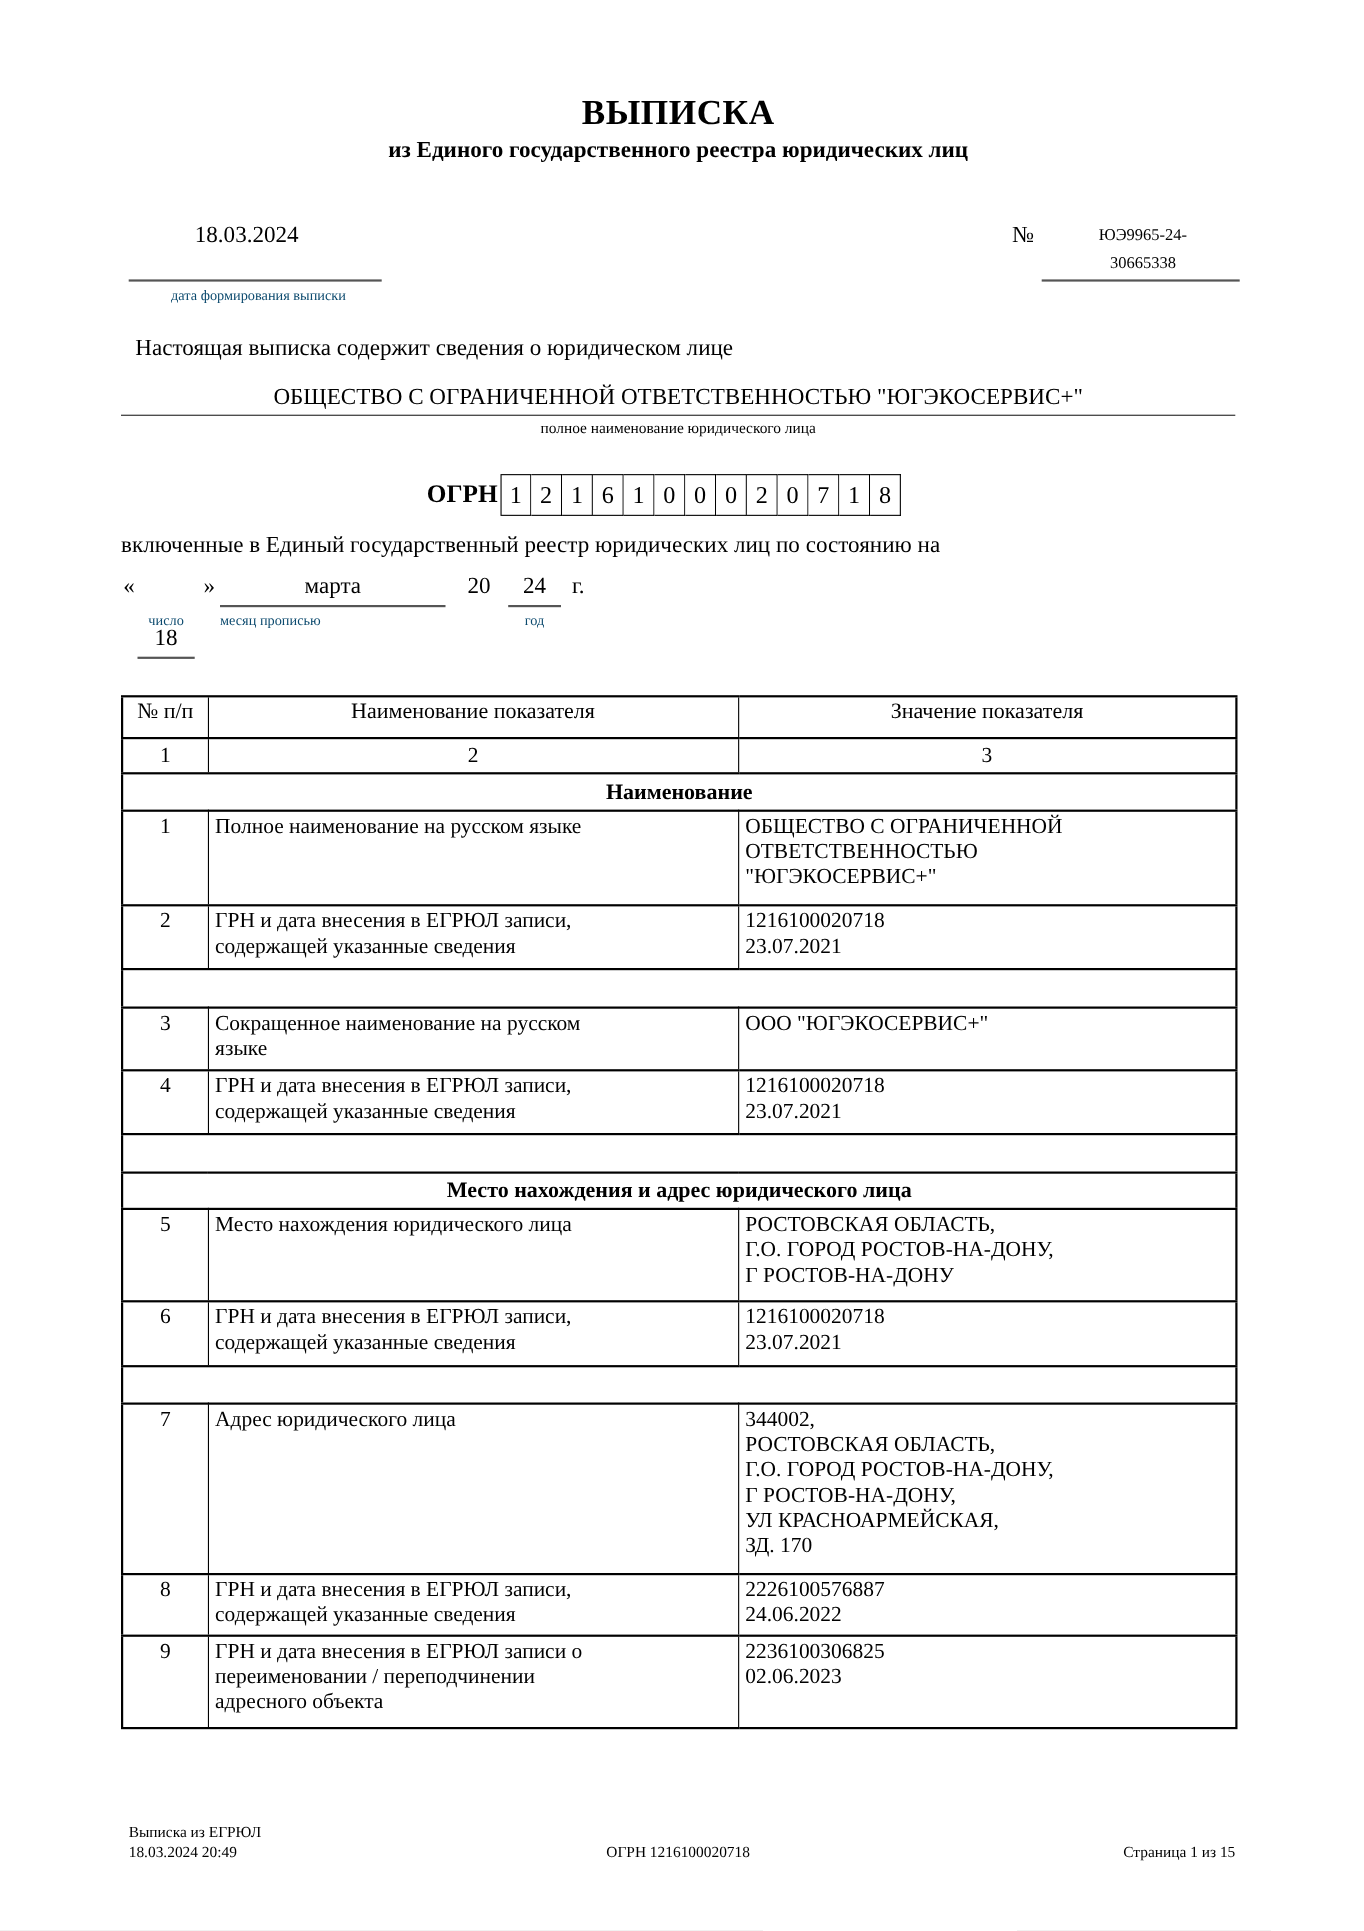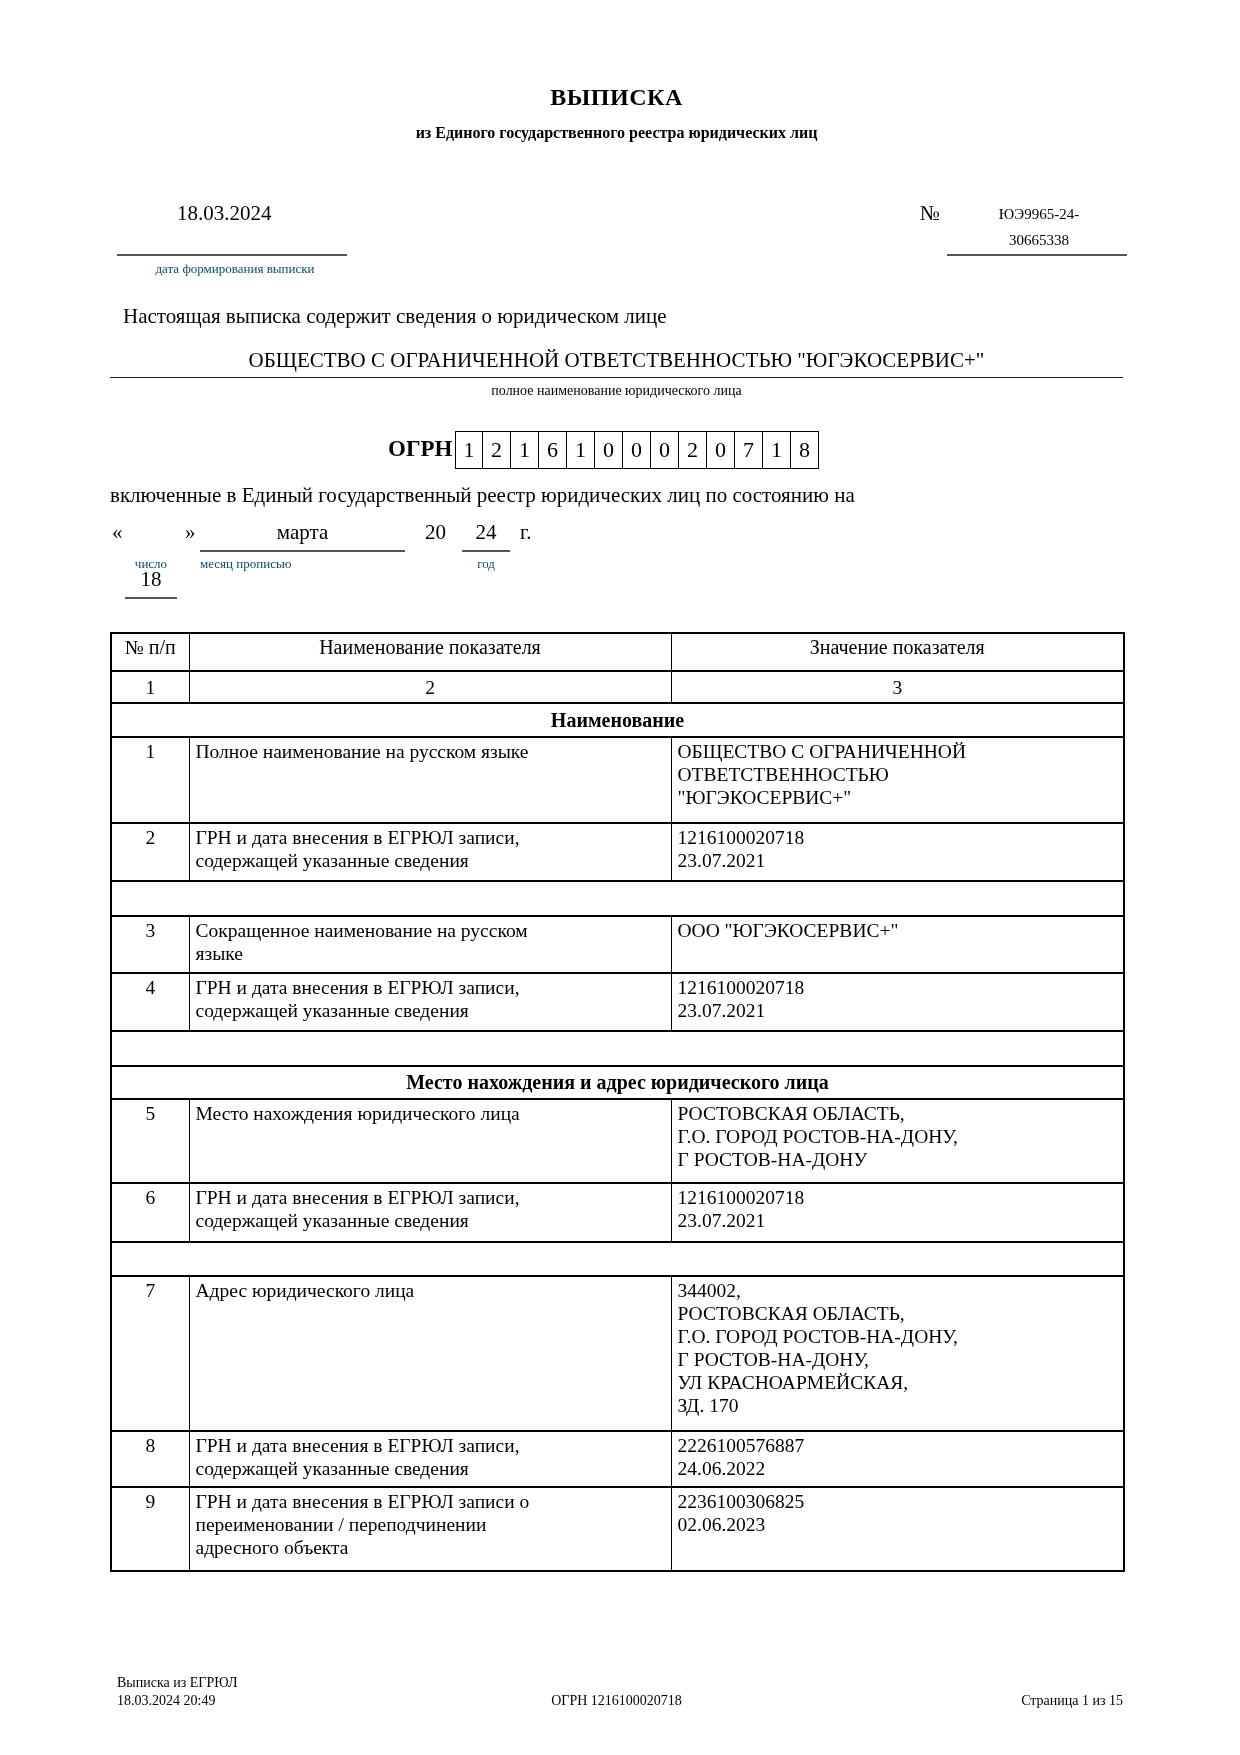--- a/index.html
+++ b/index.html
@@ -7,22 +7,22 @@
   .page{
     position:relative;
     width:1240px;height:1755px;
     background:#ffffff;
     font-family:"Liberation Serif","DejaVu Serif",serif;
     color:#000;
     overflow:hidden;
   }
   .abs{position:absolute;}
   .center{text-align:center;}
-  .doc-title{top:84px;left:110px;width:1013px;font-size:24px;font-weight:bold;letter-spacing:.5px;}
-  .doc-subtitle{top:124px;left:110px;width:1013px;font-size:16px;font-weight:bold;}
+  .doc-title{top:84px;left:110px;width:1013px;font-size:32px;font-weight:bold;letter-spacing:.5px;}
+  .doc-subtitle{top:124px;left:110px;width:1013px;font-size:21px;font-weight:bold;}
   .form-date{top:201px;left:177px;font-size:21px;}
   .rule{border-bottom:2px solid #555;}
   .rule-left{top:254px;left:117px;width:230px;height:0;}
   .caption{font-size:13px;color:#0c4a6e;}
   .cap-formdate{top:261px;left:130px;width:210px;}
   .num-label{top:201px;left:920px;font-size:21px;}
   .num-value{top:201px;left:950px;width:178px;font-size:15px;line-height:26px;text-align:center;}
   .rule-right{top:254px;left:947px;width:180px;height:0;}
   .lead{top:304px;left:123px;font-size:21px;}
   .company-line{top:348px;left:110px;width:1013px;font-size:21px;}
@@ -62,21 +62,21 @@
   table.main{border:2px solid #000;}
   th.hcell{text-align:center;vertical-align:middle;font-size:20px;}
   td.numcol{text-align:center;}
   td.labelcell,td.valuecell{white-space:pre-line;margin-left:40px;}
   td.valuecell{padding-left:7px;}
   tr.colnums td{text-align:center;vertical-align:middle;}
   tr.section td{
     text-align:center;font-weight:bold;font-size:20px;vertical-align:middle;
   }
   tr.spacer td{border-left:none;border-right:none;}
-  .footer{font-size:14px;line-height:18px;margin-top:16px;}
+  .footer{font-size:14px;line-height:18px;}
   .ft-left{top:1658px;left:117px;}
   .ft-center{top:1676px;left:110px;width:1013px;text-align:center;}
   .ft-right{top:1676px;left:110px;width:1013px;text-align:right;}
 </style>
 </head>
 <body>
 
 <div class="page">
 
   <div class="abs center doc-title">ВЫПИСКА</div>

